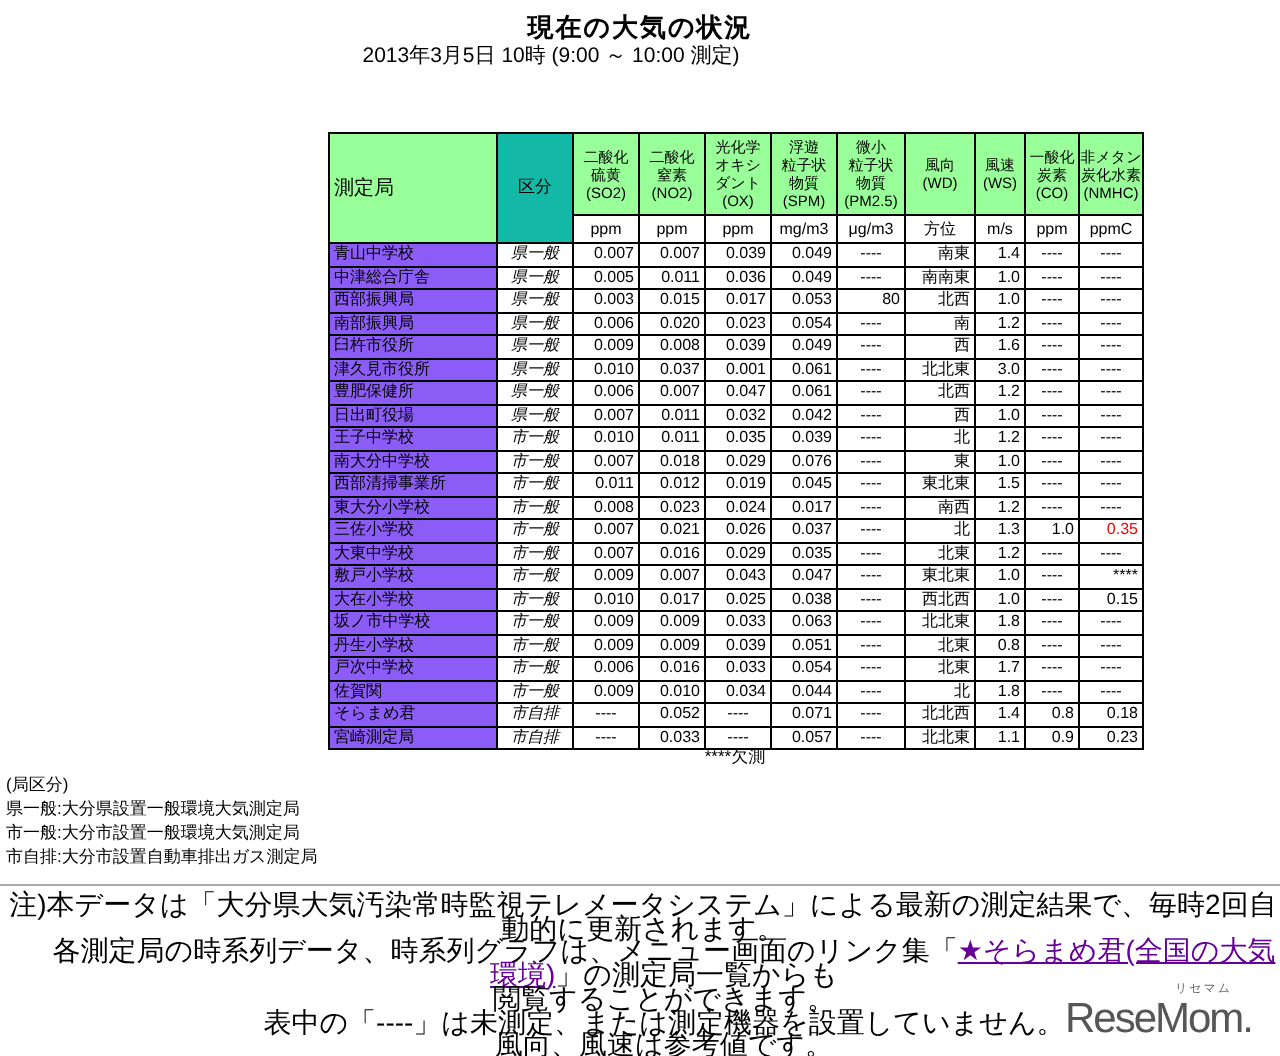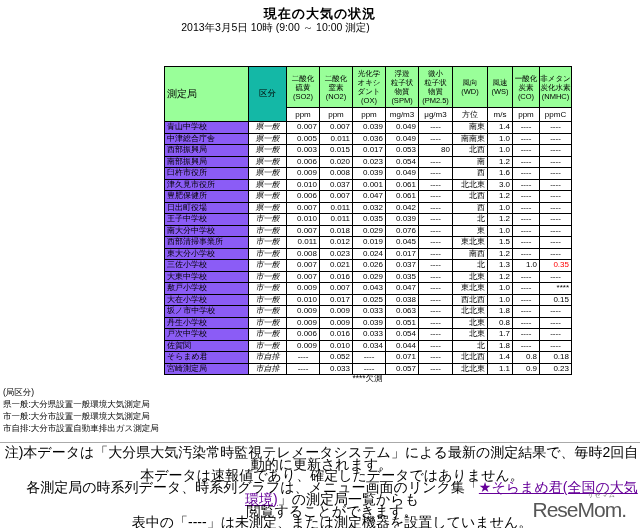--- a/index.html
+++ b/index.html
@@ -440,21 +440,20 @@
   <div>(局区分)</div>
   <div>県一般:大分県設置一般環境大気測定局</div>
   <div>市一般:大分市設置一般環境大気測定局</div>
   <div>市自排:大分市設置自動車排出ガス測定局</div>
 </div>
 
 <div class="separator"></div>
 
 <div class="notes">
   <div>注)本データは「大分県大気汚染常時監視テレメータシステム」による最新の測定結果で、毎時2回自動的に更新されます。</div>
-  <div class="ind">本データは速報値であり、確定したデータではありません。</div>
   <div class="ind"><span>各測定局の時系列データ、時系列グラフは、メニュー画面のリンク集「</span><a>★そらまめ君(全国の大気環境)</a><span>」の測定局一覧からも</span></div>
   <div class="ind">閲覧することができます。</div>
   <div class="ind">表中の「----」は未測定、または測定機器を設置していません。</div>
   <div class="ind">風向、風速は参考値です。</div>
 </div>
 
 <div class="logo">
   <span class="ruby">リセマム</span>
   <span class="logotext">ReseMom.</span>
 </div>

